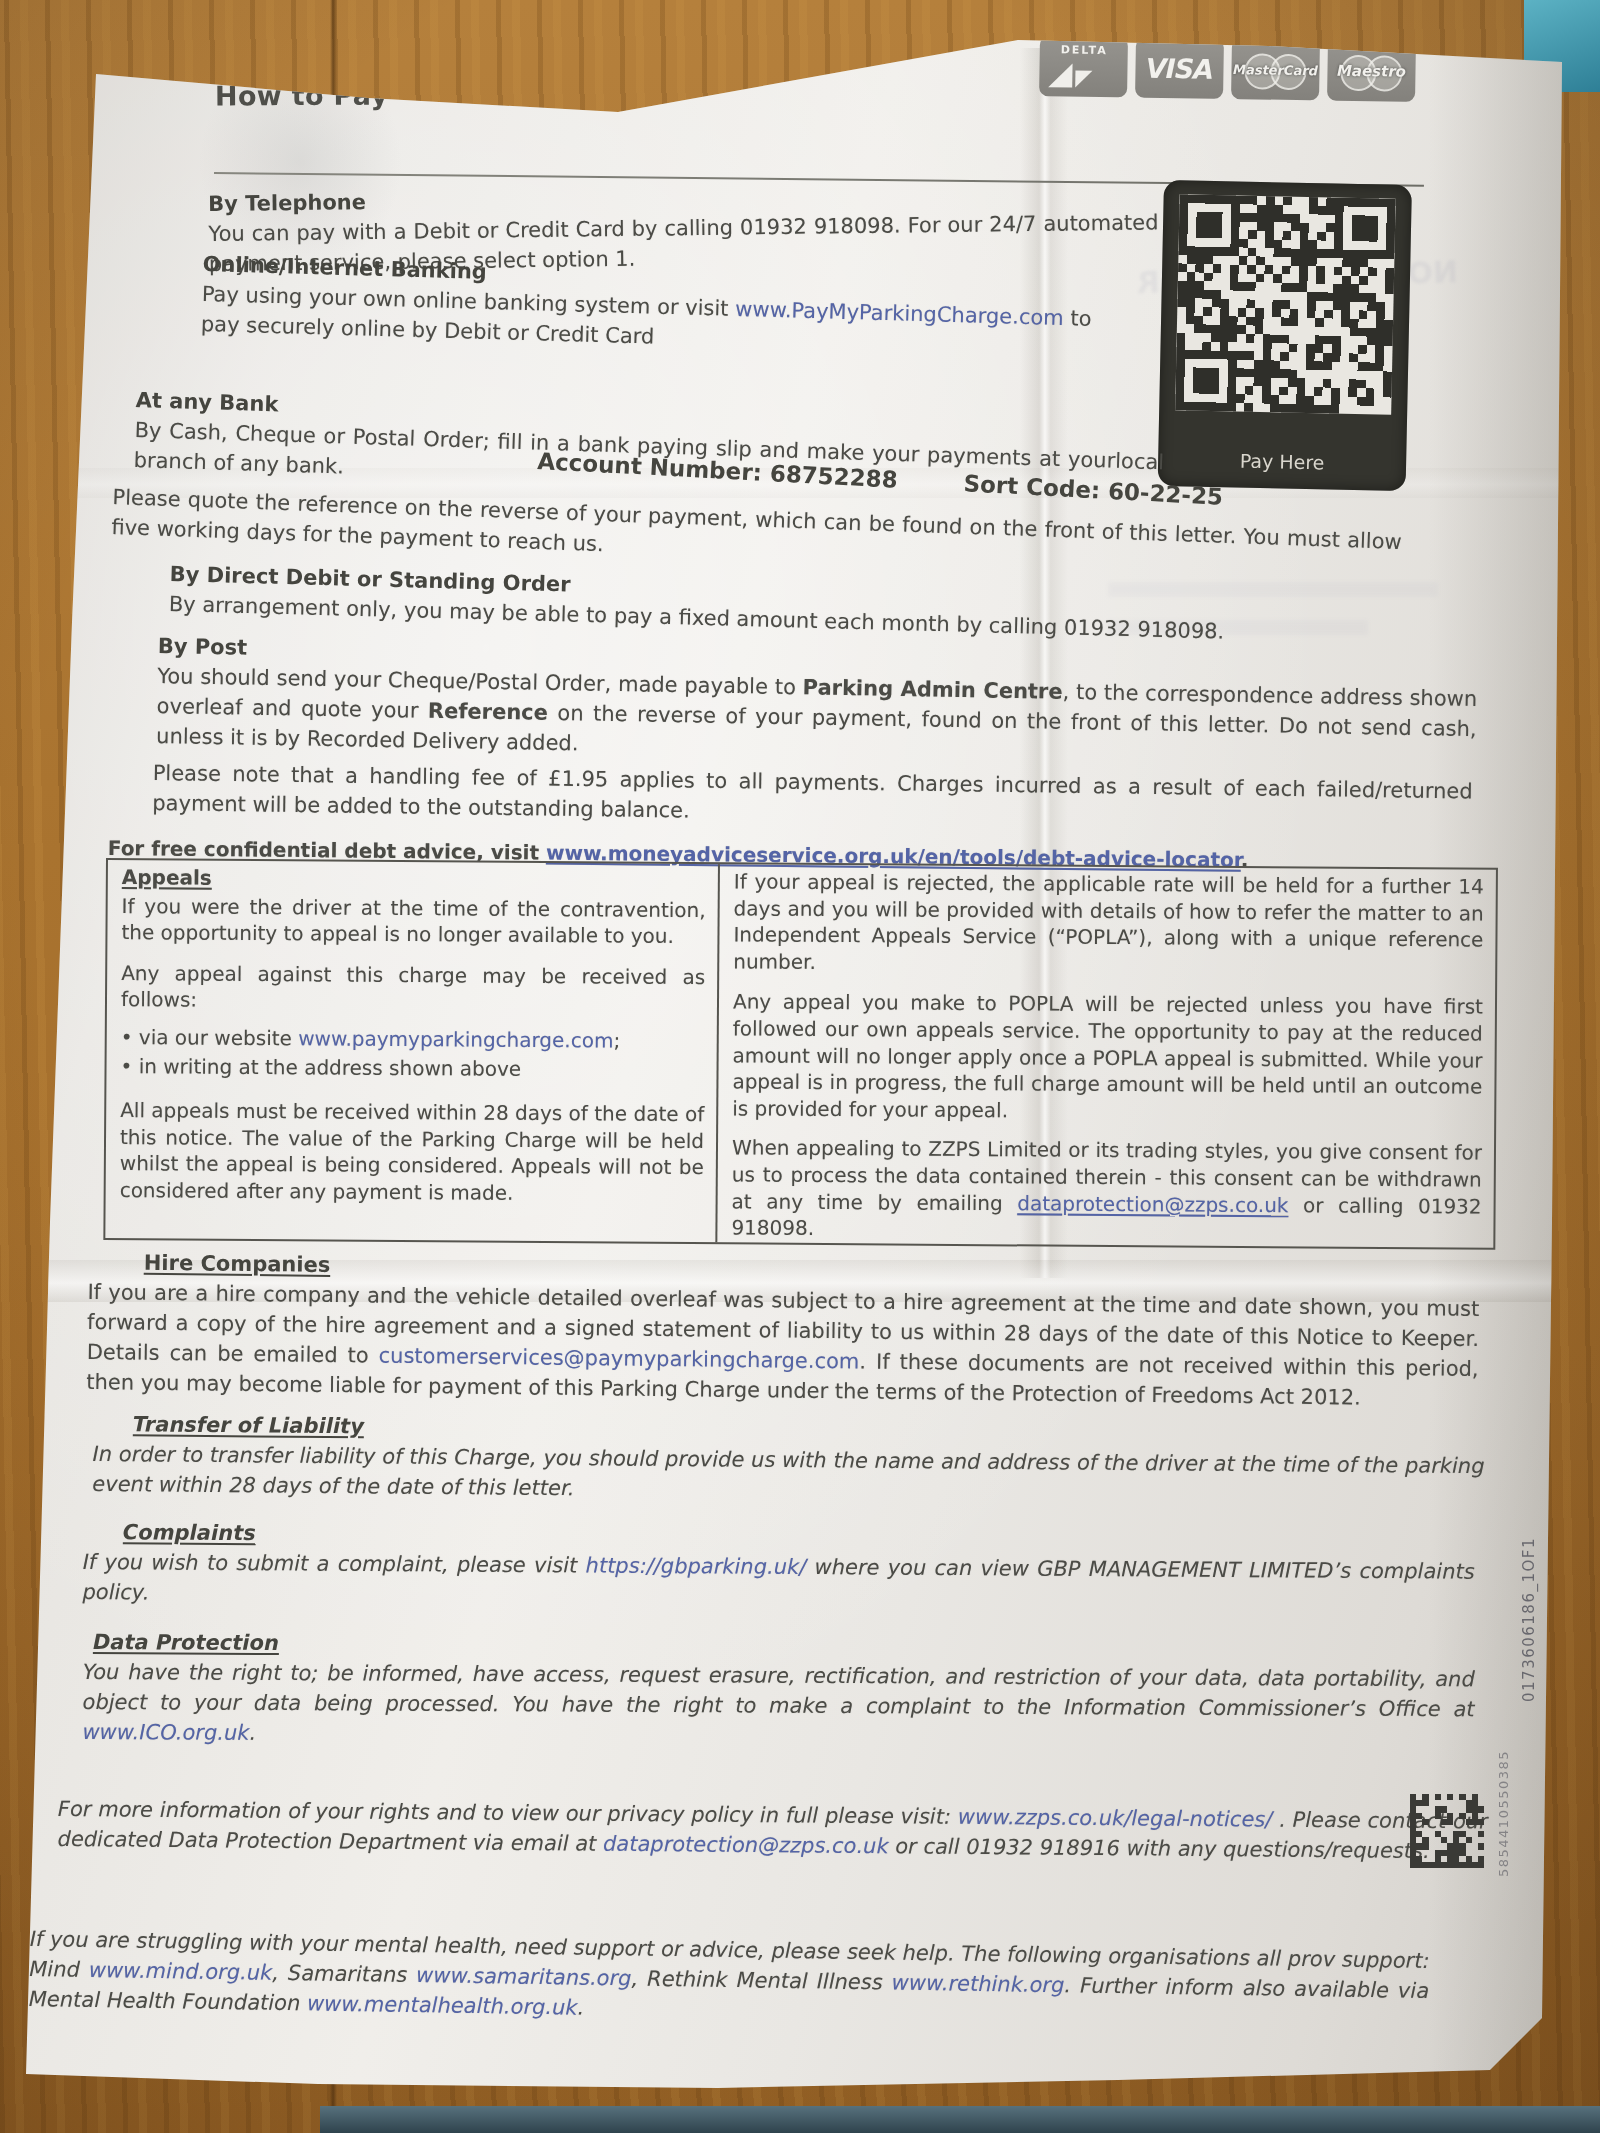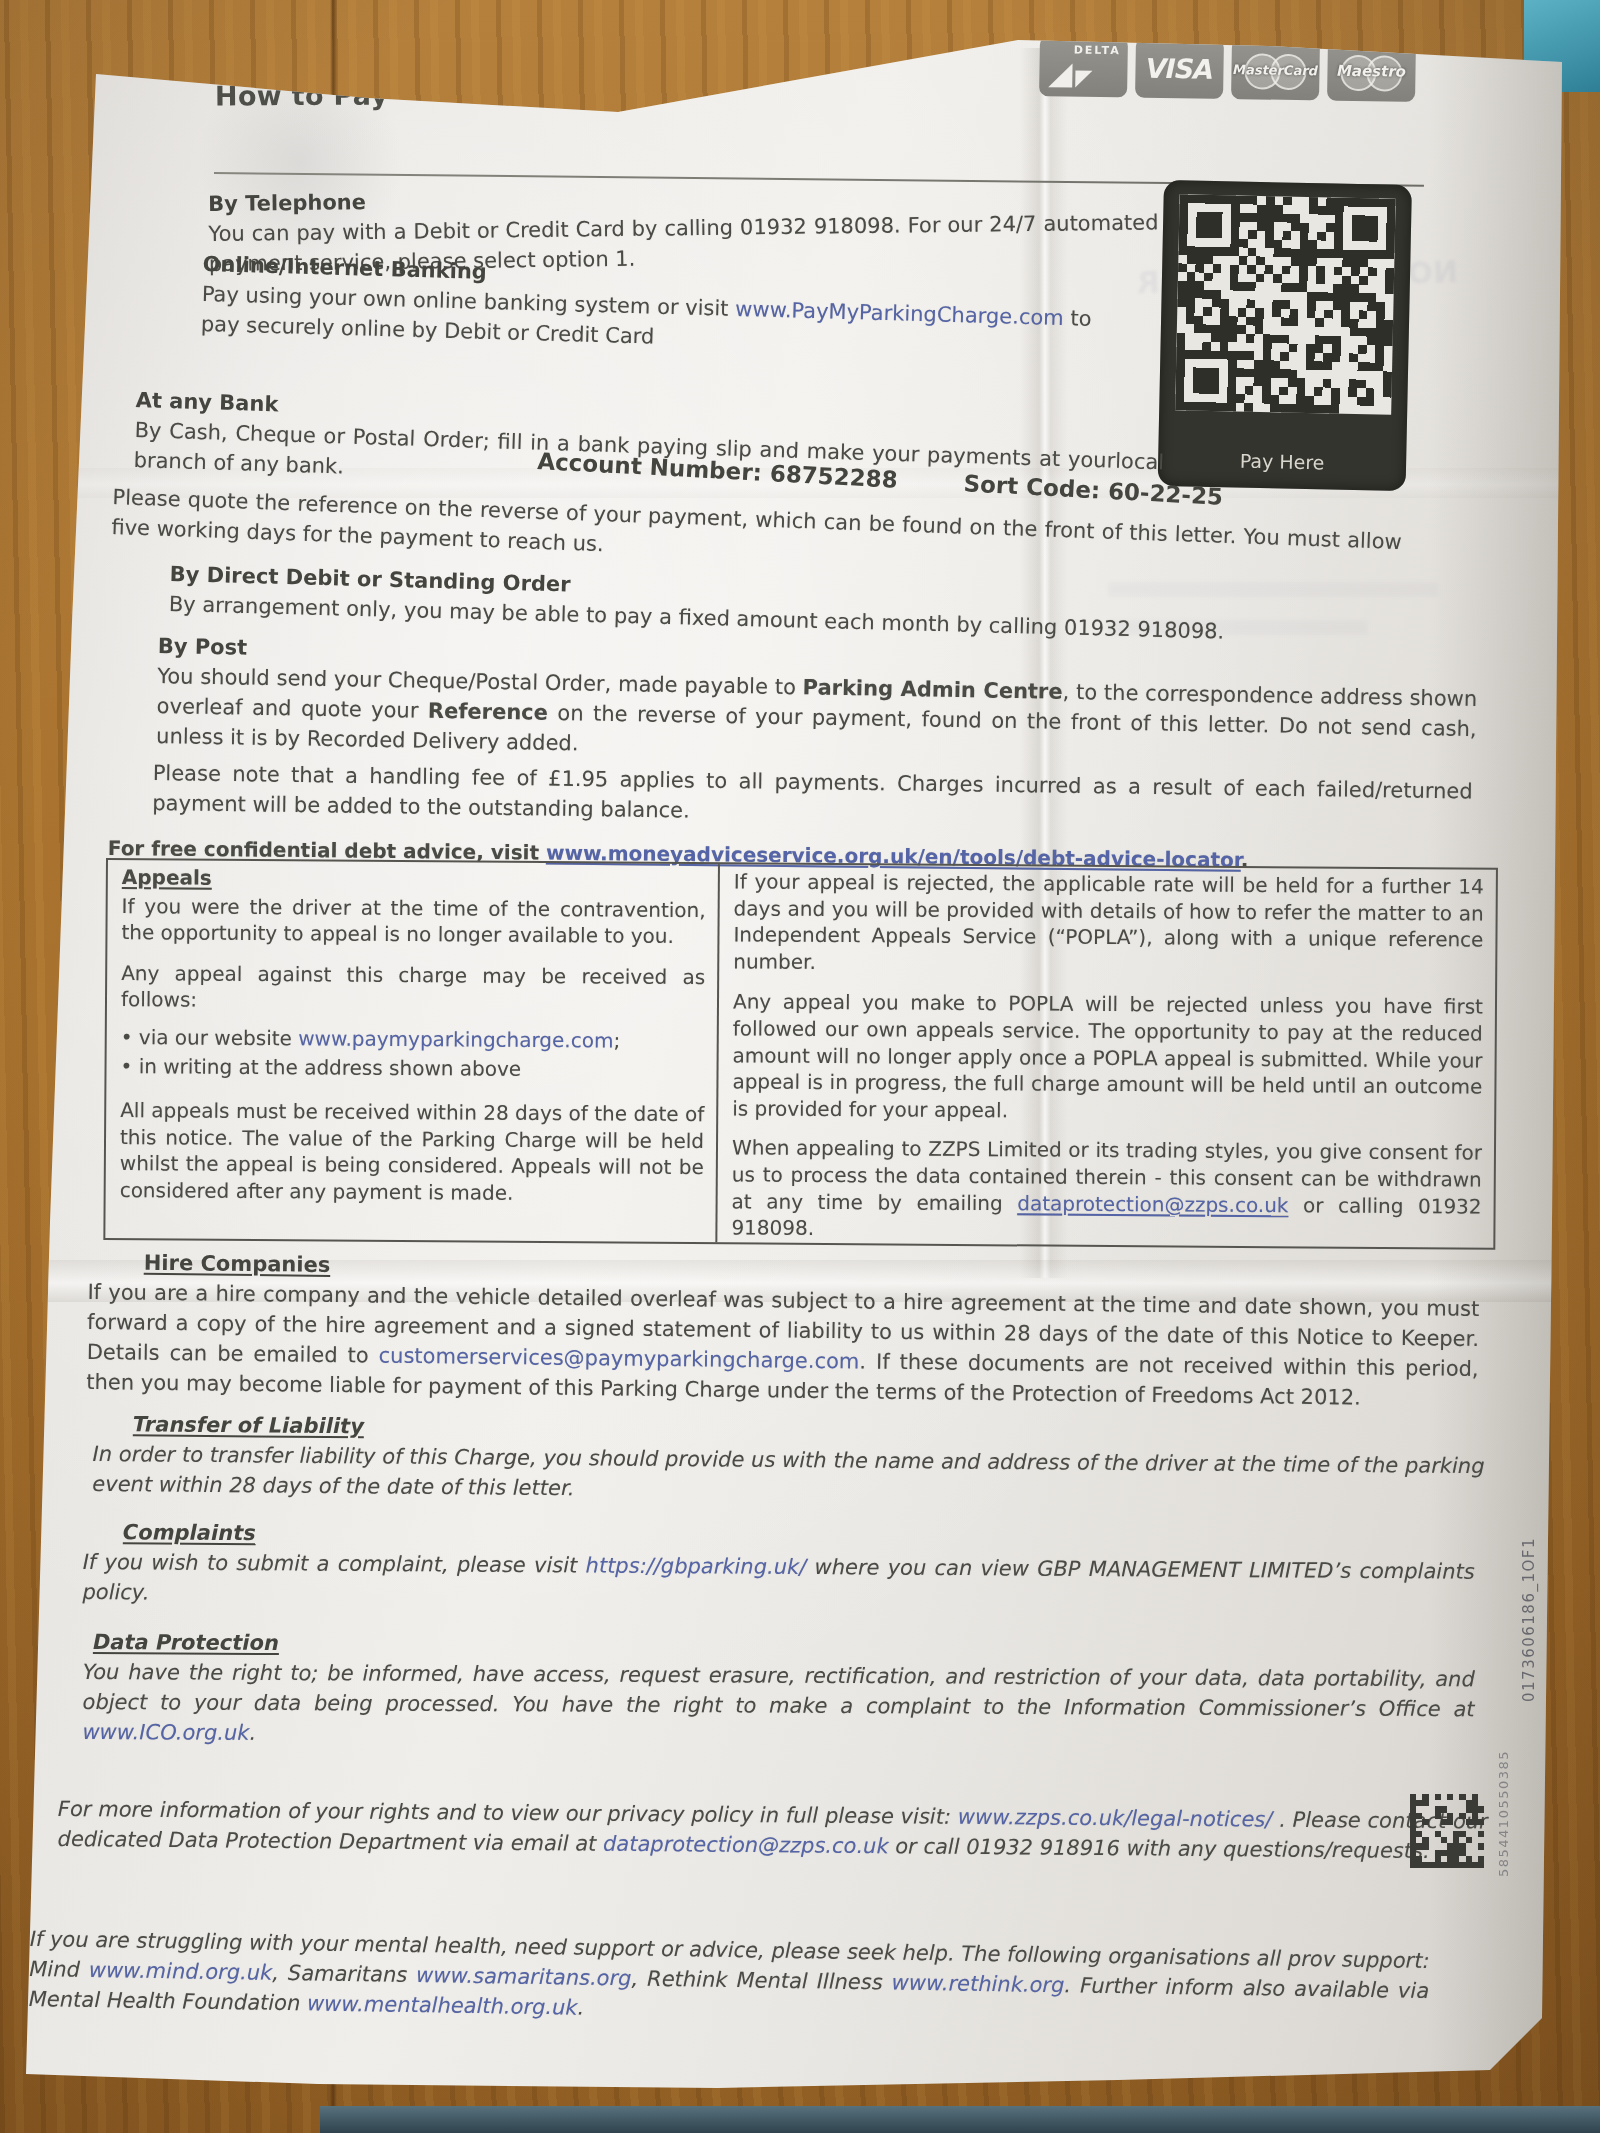--- a/index.html
+++ b/index.html
@@ -50,21 +50,21 @@
   .it{font-style:italic;}
   .ul{text-decoration:underline;text-underline-offset:3px;}
   .head-title{position:absolute;left:197px;top:58px;font-size:27px;font-weight:bold;color:#4f4f4a;
     transform:rotate(-0.4deg);letter-spacing:.3px;}
   .rule{position:absolute;left:196px;top:150px;width:1210px;height:2px;
     background:linear-gradient(90deg,#87877f,#6d6d66);transform:rotate(0.6deg);transform-origin:left top;}
   
   .logo-row{position:absolute;left:1022px;top:14px;display:flex;gap:8px;transform:rotate(0.9deg);transform-origin:left top;}
   .badge{position:relative;width:88px;height:60px;background:linear-gradient(#96948f,#83817c);
     border-radius:9px;color:#f2f1ed;overflow:hidden;flex:0 0 auto;}
-  .badge .delta-word{position:absolute;right:7px;top:7px;font-size:11px;font-weight:bold;letter-spacing:2px;}
+  .badge .delta-word{position:absolute;right:20px;top:7px;font-size:11px;font-weight:bold;letter-spacing:2px;}
   .tri1{position:absolute;left:9px;bottom:9px;width:0;height:0;border-bottom:24px solid #f0efeb;border-left:24px solid transparent;}
   .tri2{position:absolute;left:36px;bottom:9px;width:0;height:0;border-top:17px solid #f0efeb;border-right:17px solid transparent;}
   .visa-word{position:absolute;inset:0;display:flex;align-items:center;justify-content:center;
     font-size:27px;font-weight:900;font-style:italic;letter-spacing:-1px;}
   .cc1,.cc2{position:absolute;top:14px;width:32px;height:32px;border-radius:50%;
     background:rgba(240,239,235,.28);border:2px solid rgba(240,239,235,.75);}
   .cc1{left:13px;} .cc2{left:39px;}
   .cc-word{position:absolute;inset:0;display:flex;align-items:center;justify-content:center;
     font-size:13px;font-weight:bold;font-style:italic;text-shadow:0 0 3px rgba(60,60,58,.9);}
   

